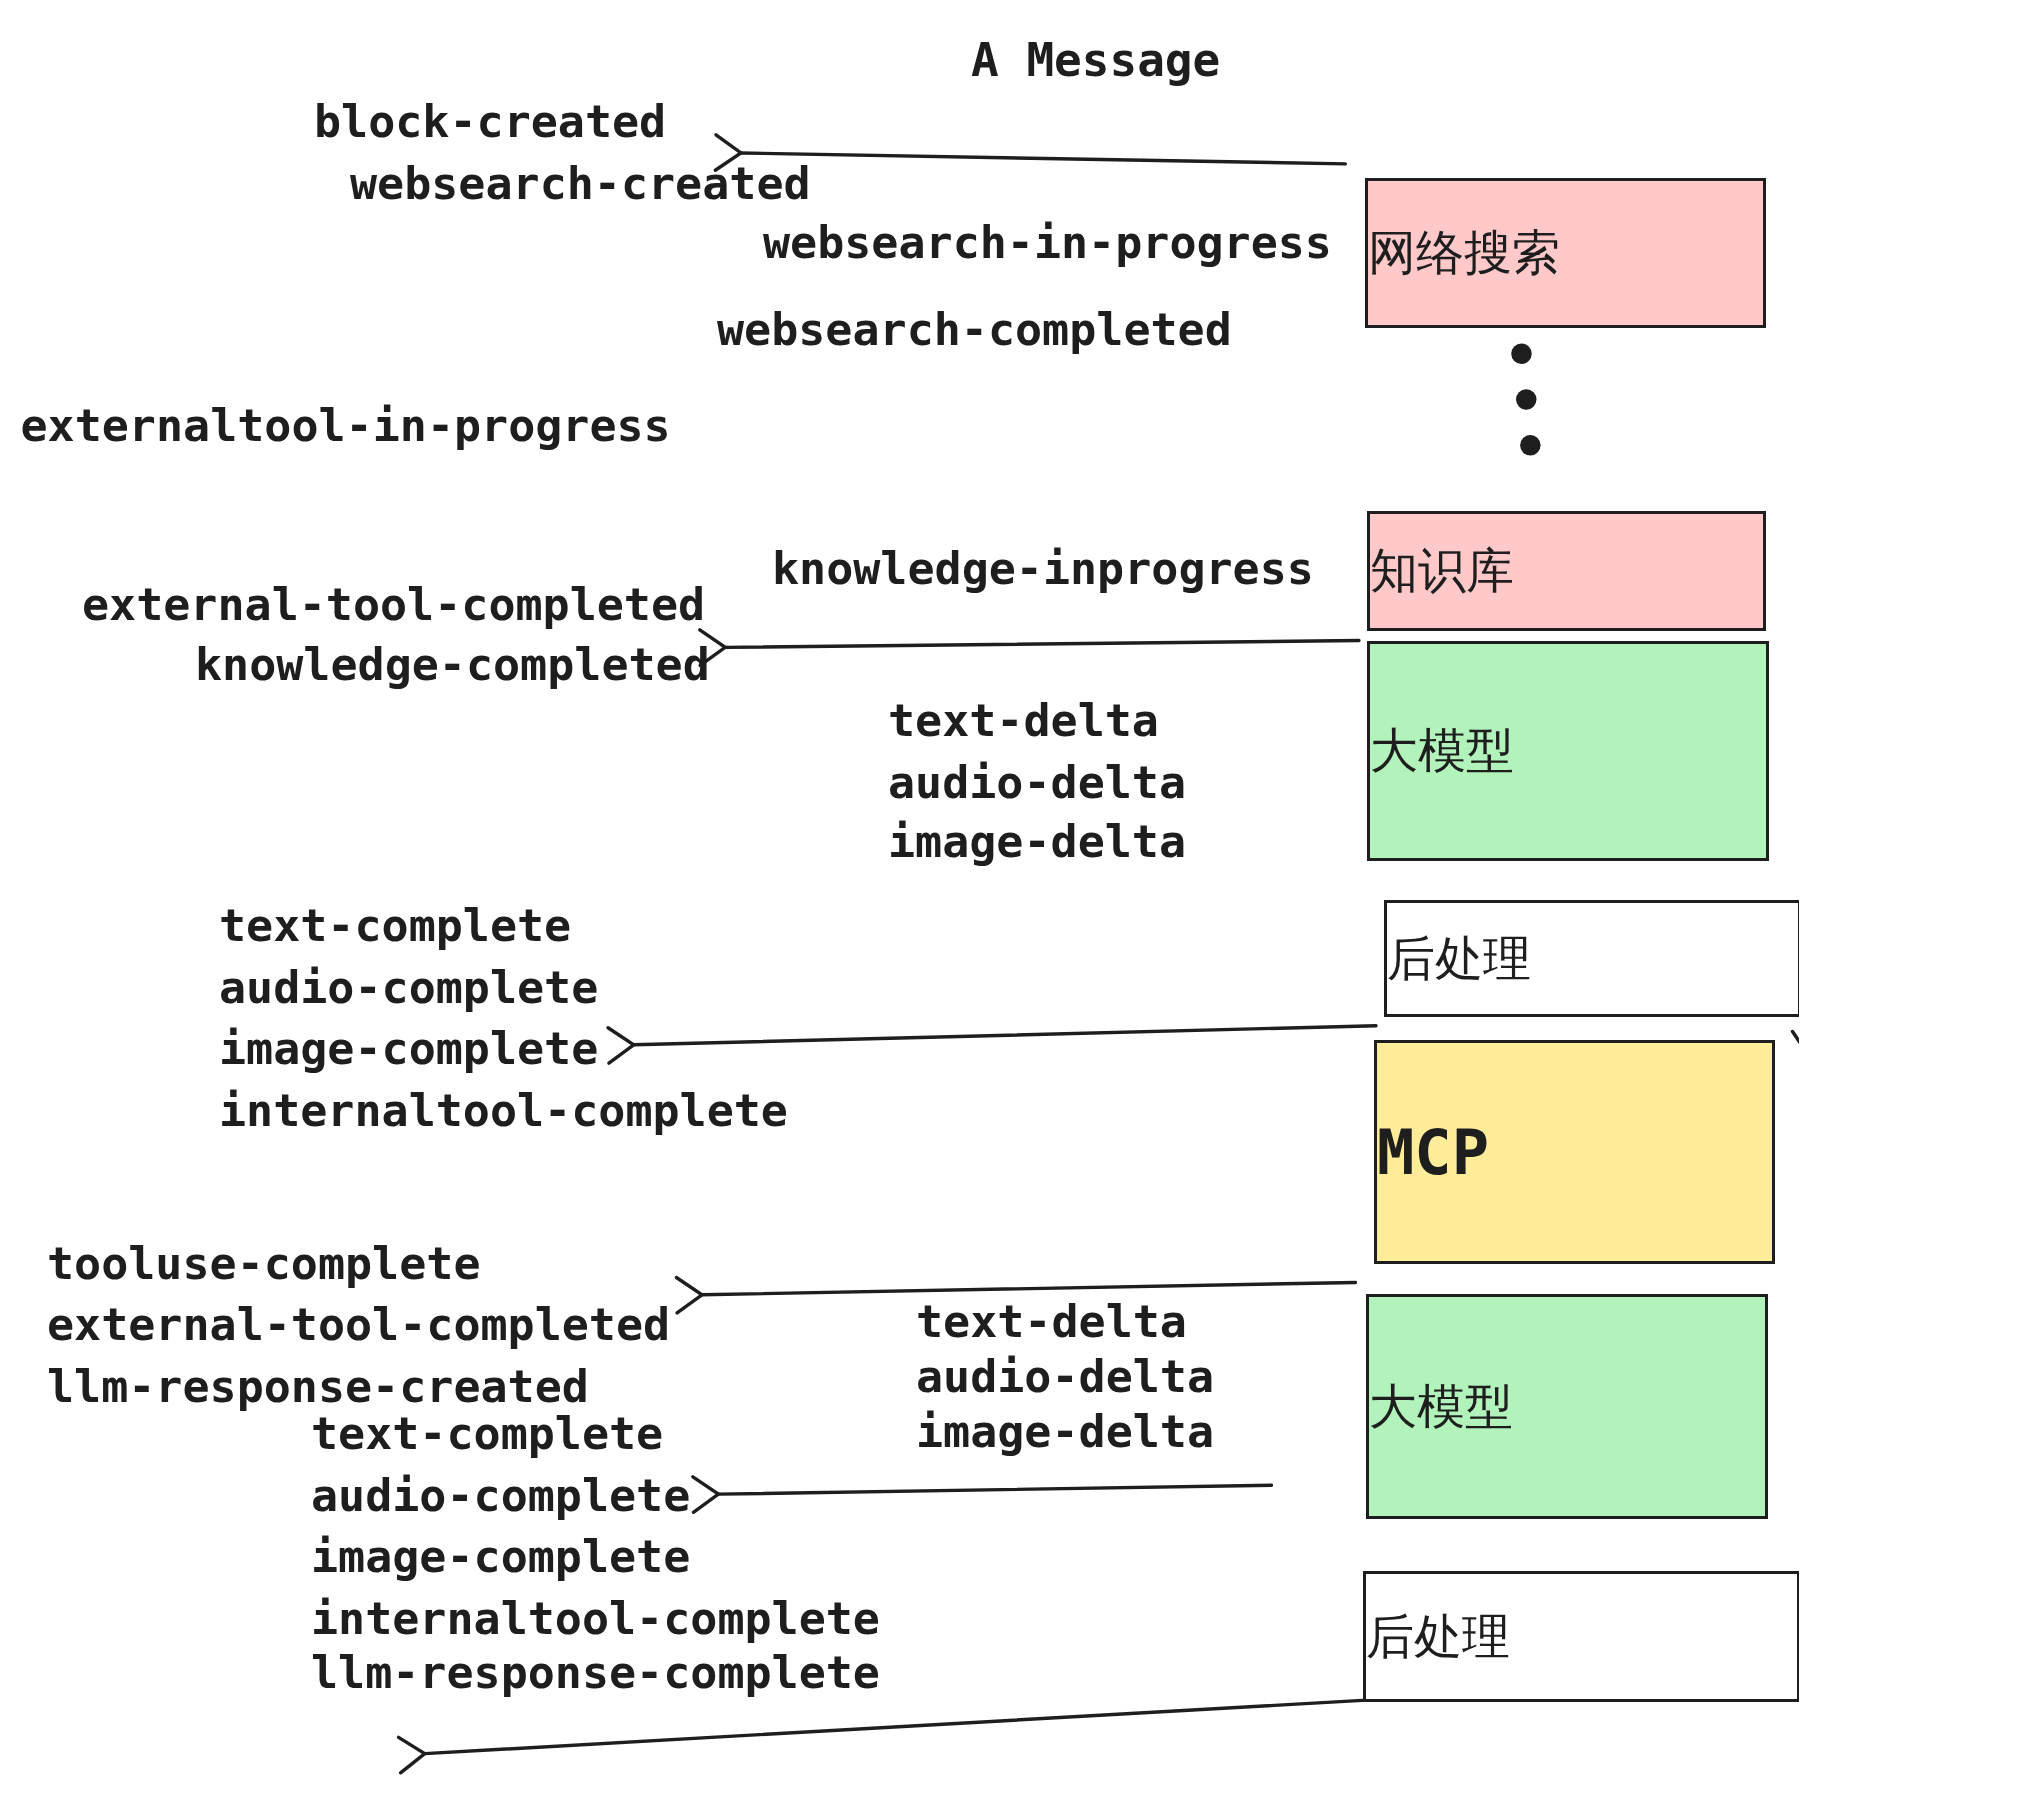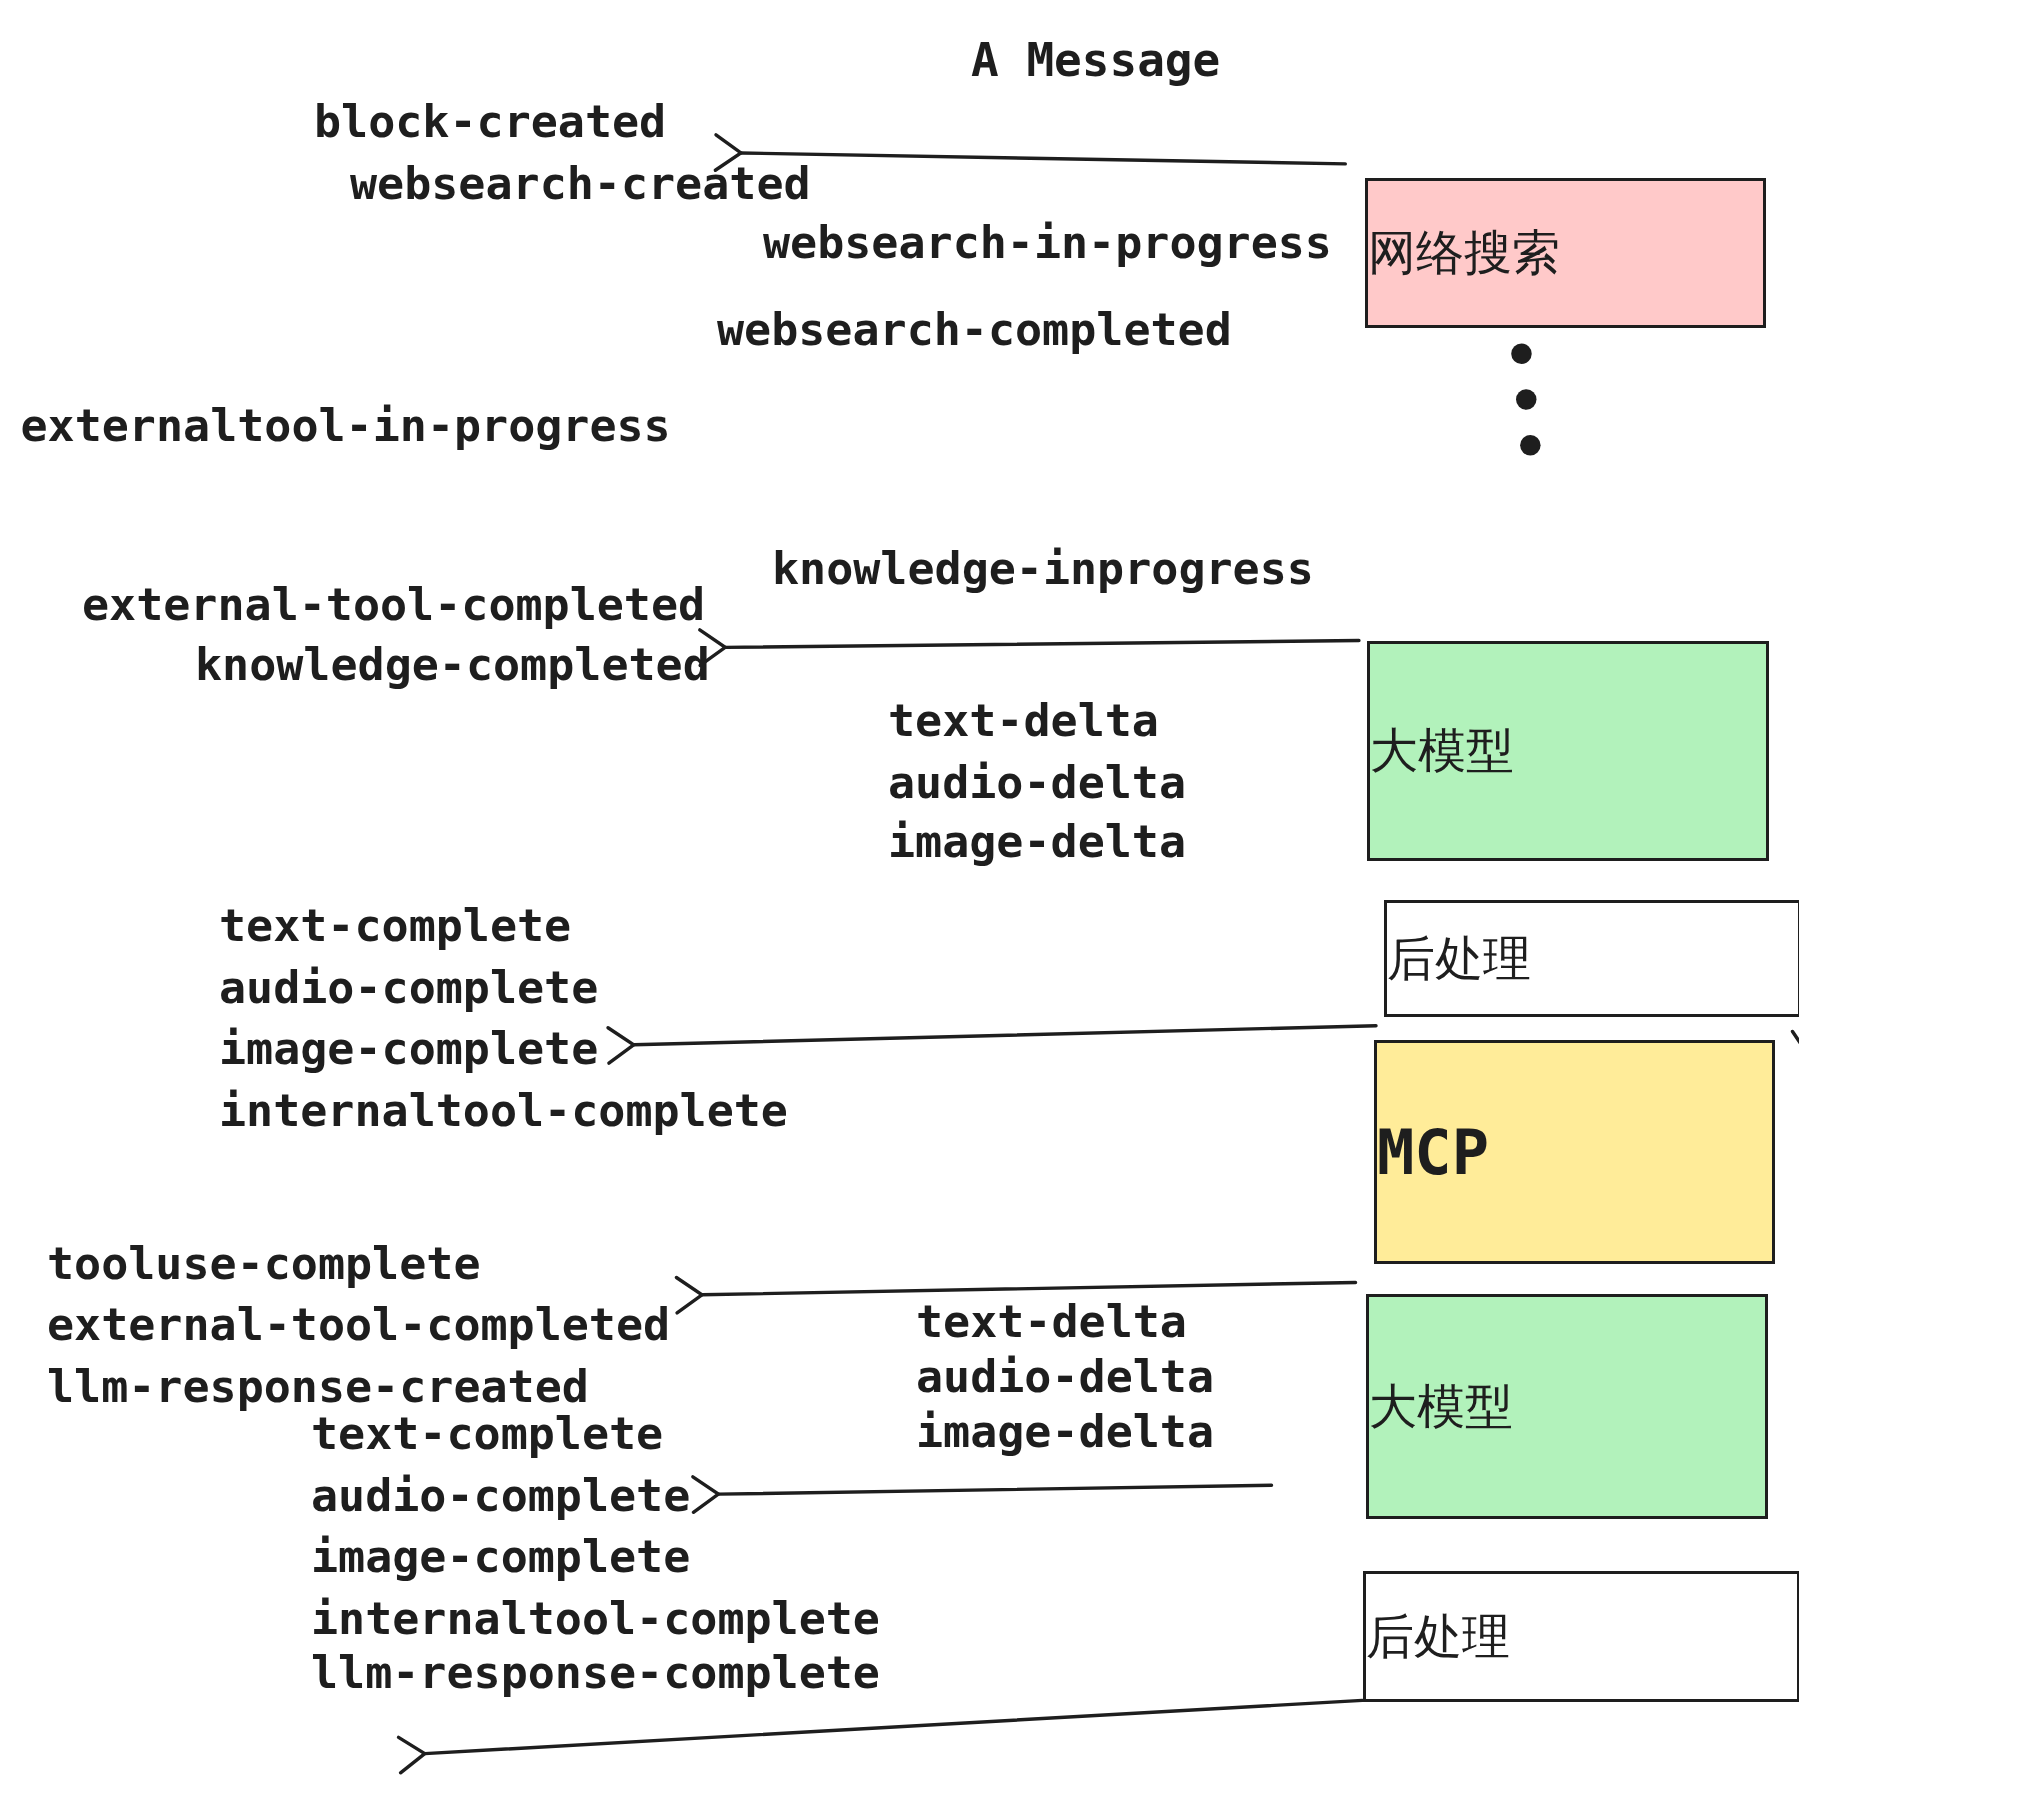--- a/index.html
+++ b/index.html
@@ -71,20 +71,23 @@
   <div class="evt" style="left:916px;top:1406px;">image-delta</div>
   <div class="evt" style="left:311px;top:1408px;">text-complete</div>
   <div class="evt" style="left:311px;top:1470px;">audio-complete</div>
   <div class="evt" style="left:311px;top:1531px;">image-complete</div>
   <div class="evt" style="left:311px;top:1593px;">internaltool-complete</div>
   <div class="evt" style="left:311px;top:1647px;">llm-response-complete</div>
 
   <div class="box" style="left: 1365px; top: 178px; width: 401px; height: 150px; background: rgb(255, 201, 201);">
     <span class="lbl">网络搜索</span>
   </div>
+  <div class="box" style="left: 1367px; top: 511px; width: 399px; height: 120px; background: rgb(255, 201, 201);">
+    <span class="lbl">知识库</span>
+  </div>
   <div class="box" style="left: 1367px; top: 641px; width: 402px; height: 220px; background: rgb(178, 242, 187);">
     <span class="lbl">大模型</span>
   </div>
   <div class="box" style="left: 1384px; top: 900px; width: 417px; height: 117px; background: rgb(255, 255, 255);">
     <span class="lbl">后处理</span>
   </div>
   <div class="box" style="left: 1374px; top: 1040px; width: 401px; height: 224px; background: rgb(255, 236, 153);">
     <span class="lbl mono">MCP</span>
   </div>
   <div class="box" style="left: 1366px; top: 1294px; width: 402px; height: 225px; background: rgb(178, 242, 187);">

